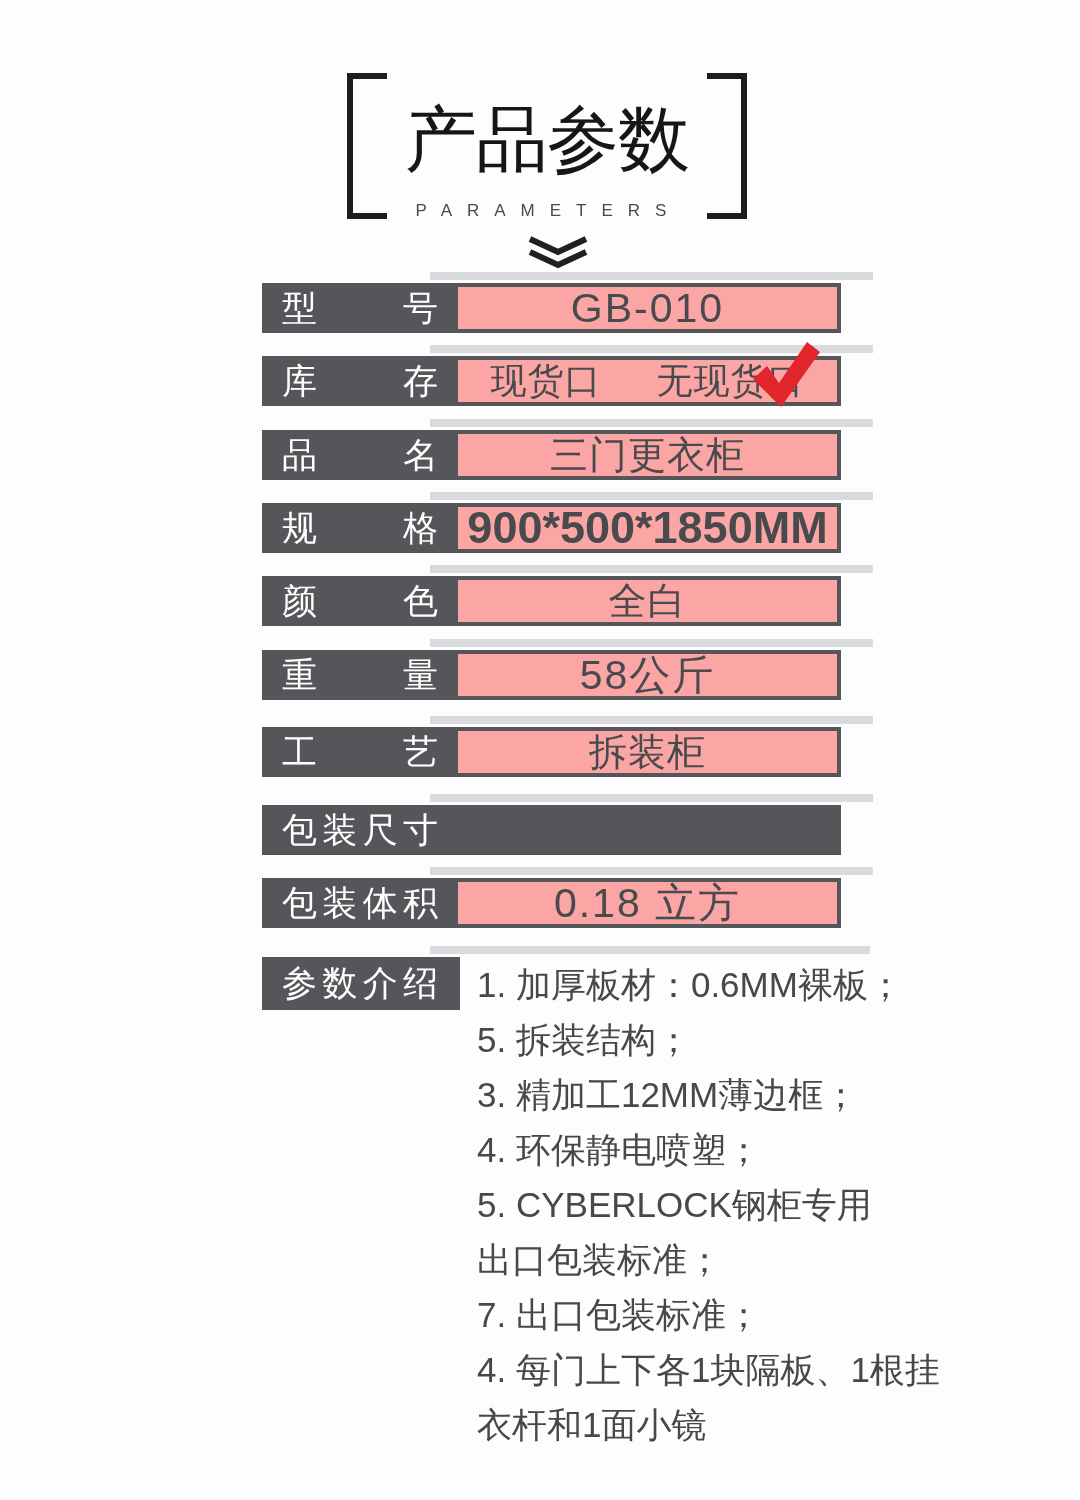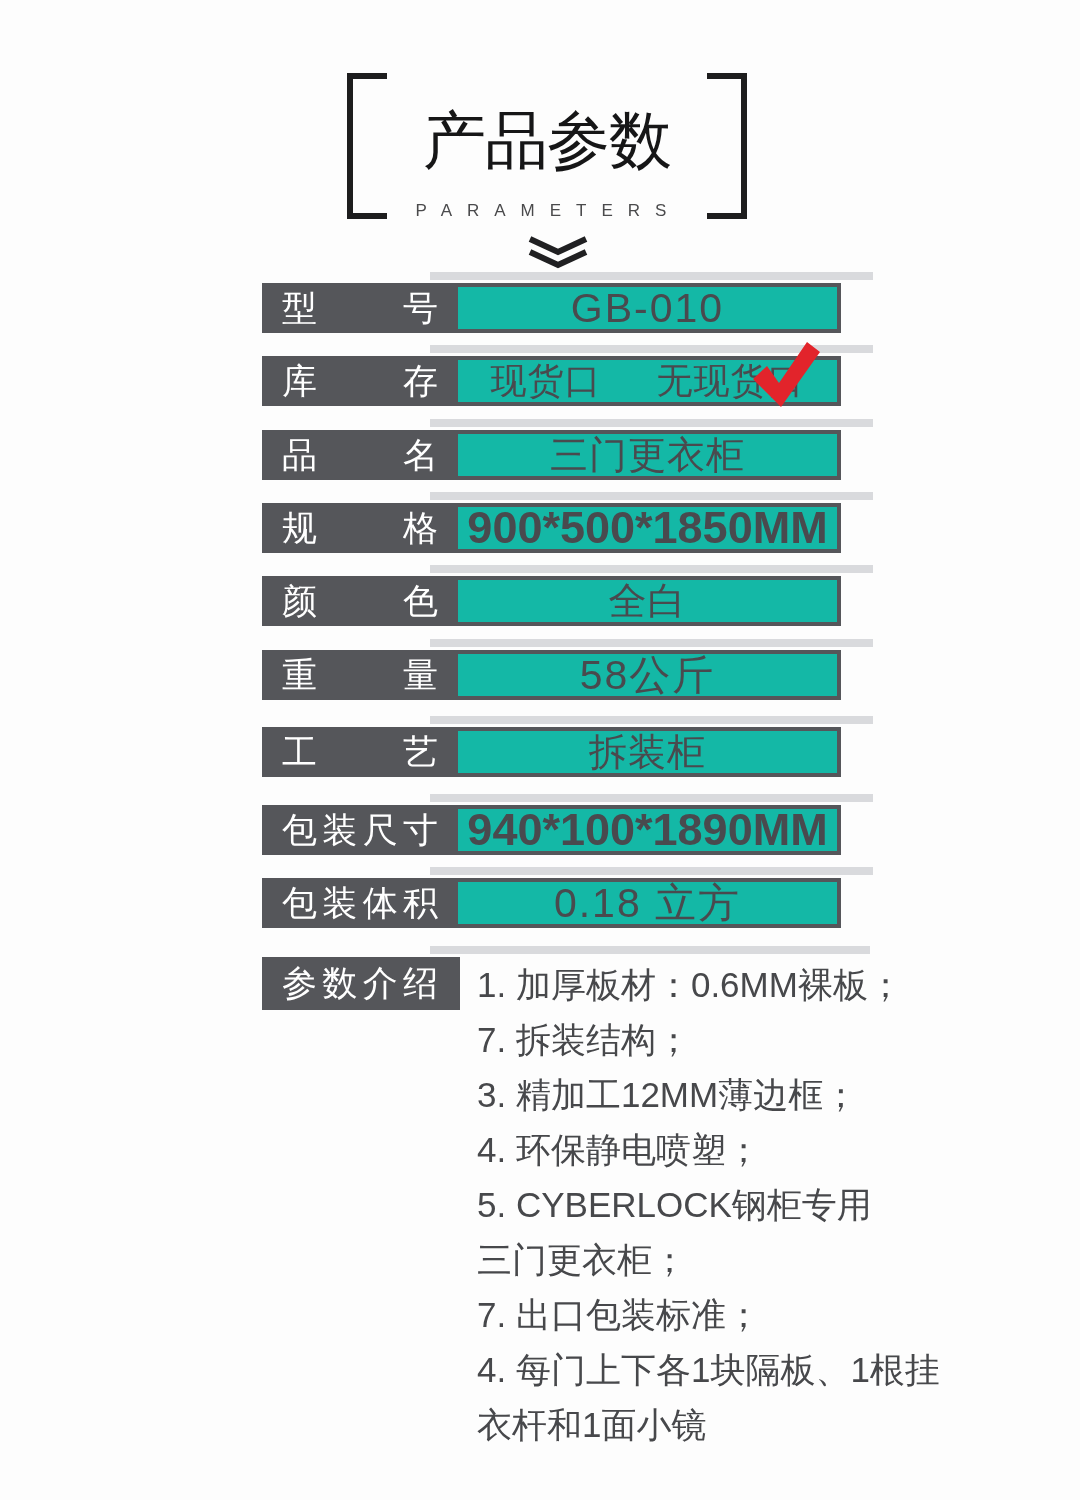--- a/index.html
+++ b/index.html
@@ -12,21 +12,21 @@
   }
 
   
   .header { position:absolute; left:347px; top:73px; width:400px; height:146px; }
   .bracket { position:absolute; top:0; bottom:0; width:40px;
              border-top:6px solid #1d1d1e; border-bottom:6px solid #1d1d1e; }
   .bracket.left  { left:0;  border-left:6px solid #1d1d1e; }
   .bracket.right { right:0; border-right:6px solid #1d1d1e; }
   .title {
     position:absolute; left:0; right:0; top:50%; transform:translateY(-56%);
-    text-align:center; font-size:63px; font-weight:500; letter-spacing:-1px;
+    text-align:center; font-size:72px; font-weight:500; letter-spacing:-1px;
     color:#161617; white-space:nowrap;
   }
   .subtitle {
     position:absolute; left:0; right:12px; top:128px; text-align:center;
     font-size:17px; font-weight:500; letter-spacing:15px; padding-left:15px;
     color:#4a4a4c; white-space:nowrap;
   }
   .chevron { position:absolute; left:527px; top:236px; width:62px; height:34px; }
 
   
@@ -35,21 +35,21 @@
     content:""; position:absolute; left:168px; right:-32px; top:-11px; height:8px;
     background:#d9dadd;
   }
   .lab {
     position:absolute; left:0; top:0; width:196px; height:100%;
     padding:0 20px; color:#ffffff; font-size:35px;
     display:flex; justify-content:space-between; align-items:center;
   }
   .val {
     position:absolute; left:196px; right:4px; top:4px; bottom:4px;
-    background:#14b8a6; color:#494a4e;
+    background:#fca5a5; color:#494a4e;
     display:flex; align-items:center; justify-content:center;
     font-size:38px; letter-spacing:1px; white-space:nowrap;
   }
   .val.mid { font-size:41px; letter-spacing:2px; }
   .val.big { font-size:45px; letter-spacing:0;font-weight:bold; }
   .val.stock { font-size:36px; gap:55px; justify-content:center; }
   .stock-opt { position:relative; display:flex; align-items:center; }
   .check-svg { position:absolute; right:-16px; top:-18px; width:70px; height:70px; }
 
   .row.intro { width:198px; height:53px; }
@@ -146,21 +146,20 @@
     <div class="val">拆装柜</div>
   </div>
 
   <div class="row" style="top:805px">
     <div class="lab" data-justify="">
         <span>包</span>
         <span>装</span>
         <span>尺</span>
         <span>寸</span>
       </div>
-    <div class="val big">940*100*1890MM</div>
   </div>
 
   <div class="row" style="top:878px">
     <div class="lab" data-justify="">
         <span>包</span>
         <span>装</span>
         <span>体</span>
         <span>积</span>
       </div>
     <div class="val mid">0.18 立方</div>
@@ -170,23 +169,23 @@
     <div class="lab" data-justify="">
         <span>参</span>
         <span>数</span>
         <span>介</span>
         <span>绍</span>
       </div>
   </div>
 
   <div class="intro-list">
     <div>1. 加厚板材：0.6MM裸板；</div>
-    <div>7. 拆装结构；</div>
+    <div>5. 拆装结构；</div>
     <div>3. 精加工12MM薄边框；</div>
     <div>4. 环保静电喷塑；</div>
     <div>5. CYBERLOCK钢柜专用</div>
-    <div>三门更衣柜；</div>
+    <div>出口包装标准；</div>
     <div>7. 出口包装标准；</div>
     <div>4. 每门上下各1块隔板、1根挂</div>
     <div>衣杆和1面小镜</div>
   </div>
 
 </div>
 
 </body></html>

